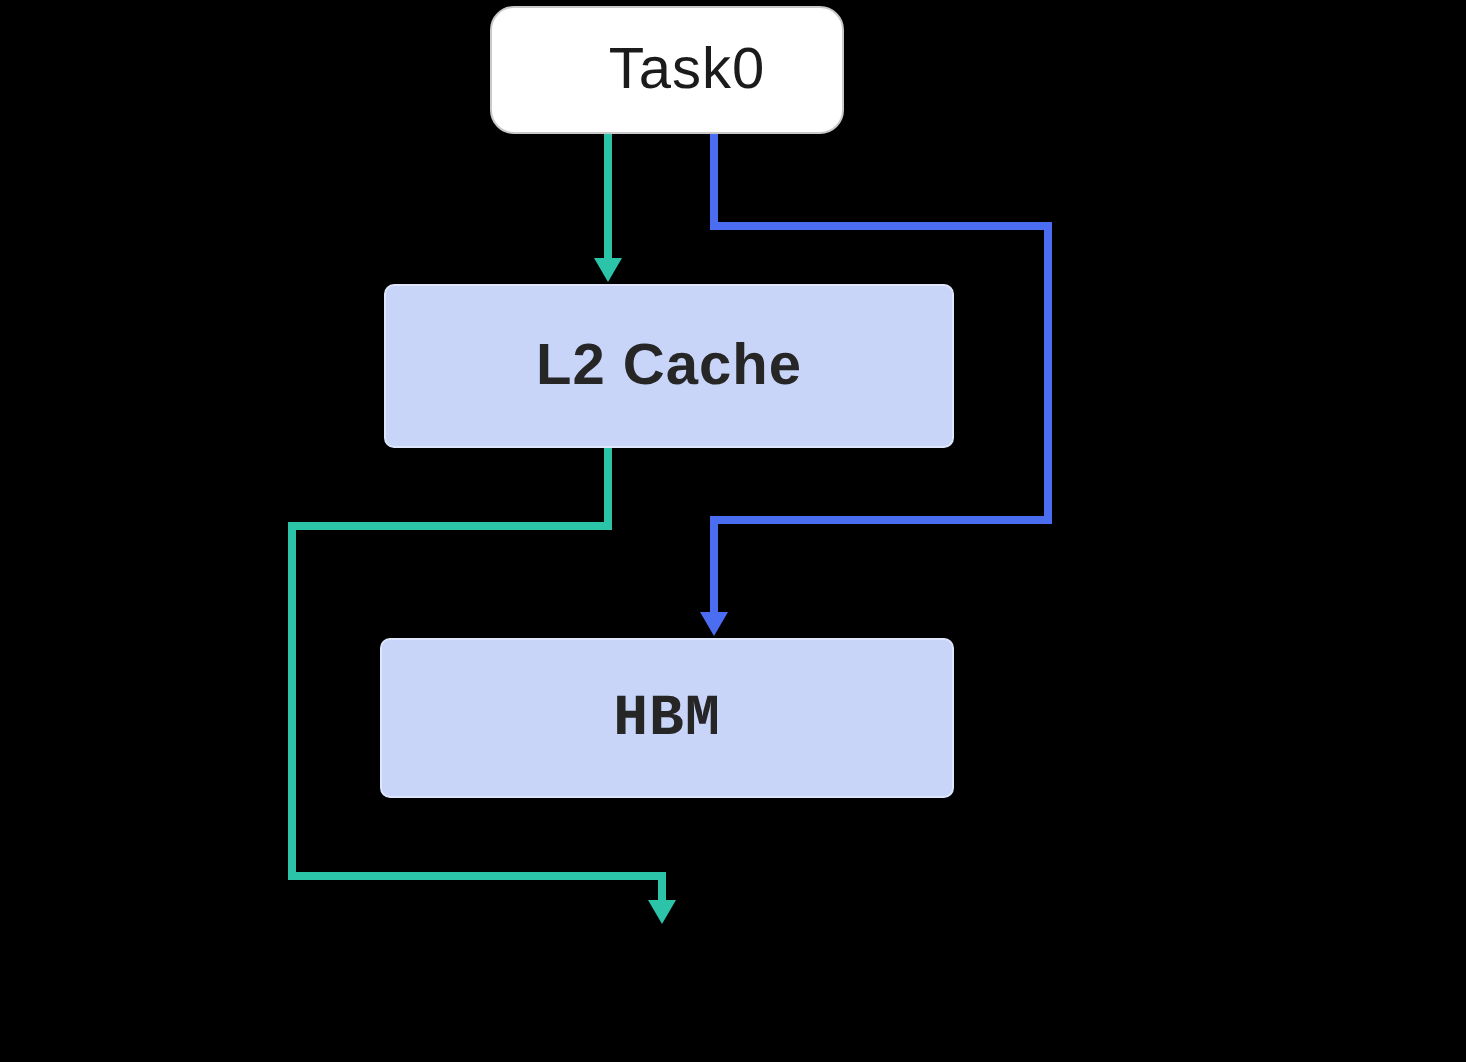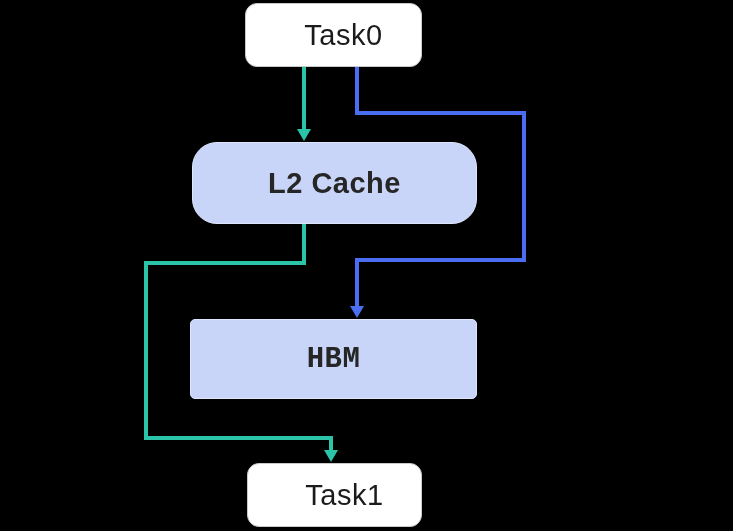--- a/index.html
+++ b/index.html
@@ -38,21 +38,21 @@
     padding-left: 20px;
   }
   .node-mem {
     border-radius: 5px;
     border: 1px solid #dde6fc;
     font-size: 29px;
     font-weight: 700;
     letter-spacing: 0.5px;
   }
   .node-task0 { left: 245px; top: 3px;   width: 177px; height: 64px; }
-  .node-l2    { left: 192px; top: 142px; width: 285px; height: 82px; border-radius: 25px; }
+  .node-l2    { left: 192px; top: 142px; width: 285px; height: 82px; }
   .node-hbm   { left: 190px; top: 319px; width: 287px; height: 80px; font-family: Liberation Mono, monospace; }
   .node-task1 { left: 247px; top: 463px; width: 175px; height: 64px; }
 </style>
 </head>
 <body>
 
 <div class="stage" style="background: rgb(0, 0, 0);">
 
   <svg class="edge-layer" width="733" height="531" viewBox="0 0 733 531">
 
@@ -71,17 +71,14 @@
   </div>
 
   <div class="node node-mem node-l2" style="background: rgb(200, 212, 248); color: rgb(38, 38, 38);">
     <span>L2 Cache</span>
   </div>
 
   <div class="node node-mem node-hbm" style="background: rgb(200, 212, 248); color: rgb(38, 38, 38);">
     <span>HBM</span>
   </div>
 
-  <div class="node node-task node-task1" style="background: rgb(255, 255, 255); color: rgb(27, 27, 27);">
-    <span>Task1</span>
-  </div>
 
 </div>
 
 </body></html>

